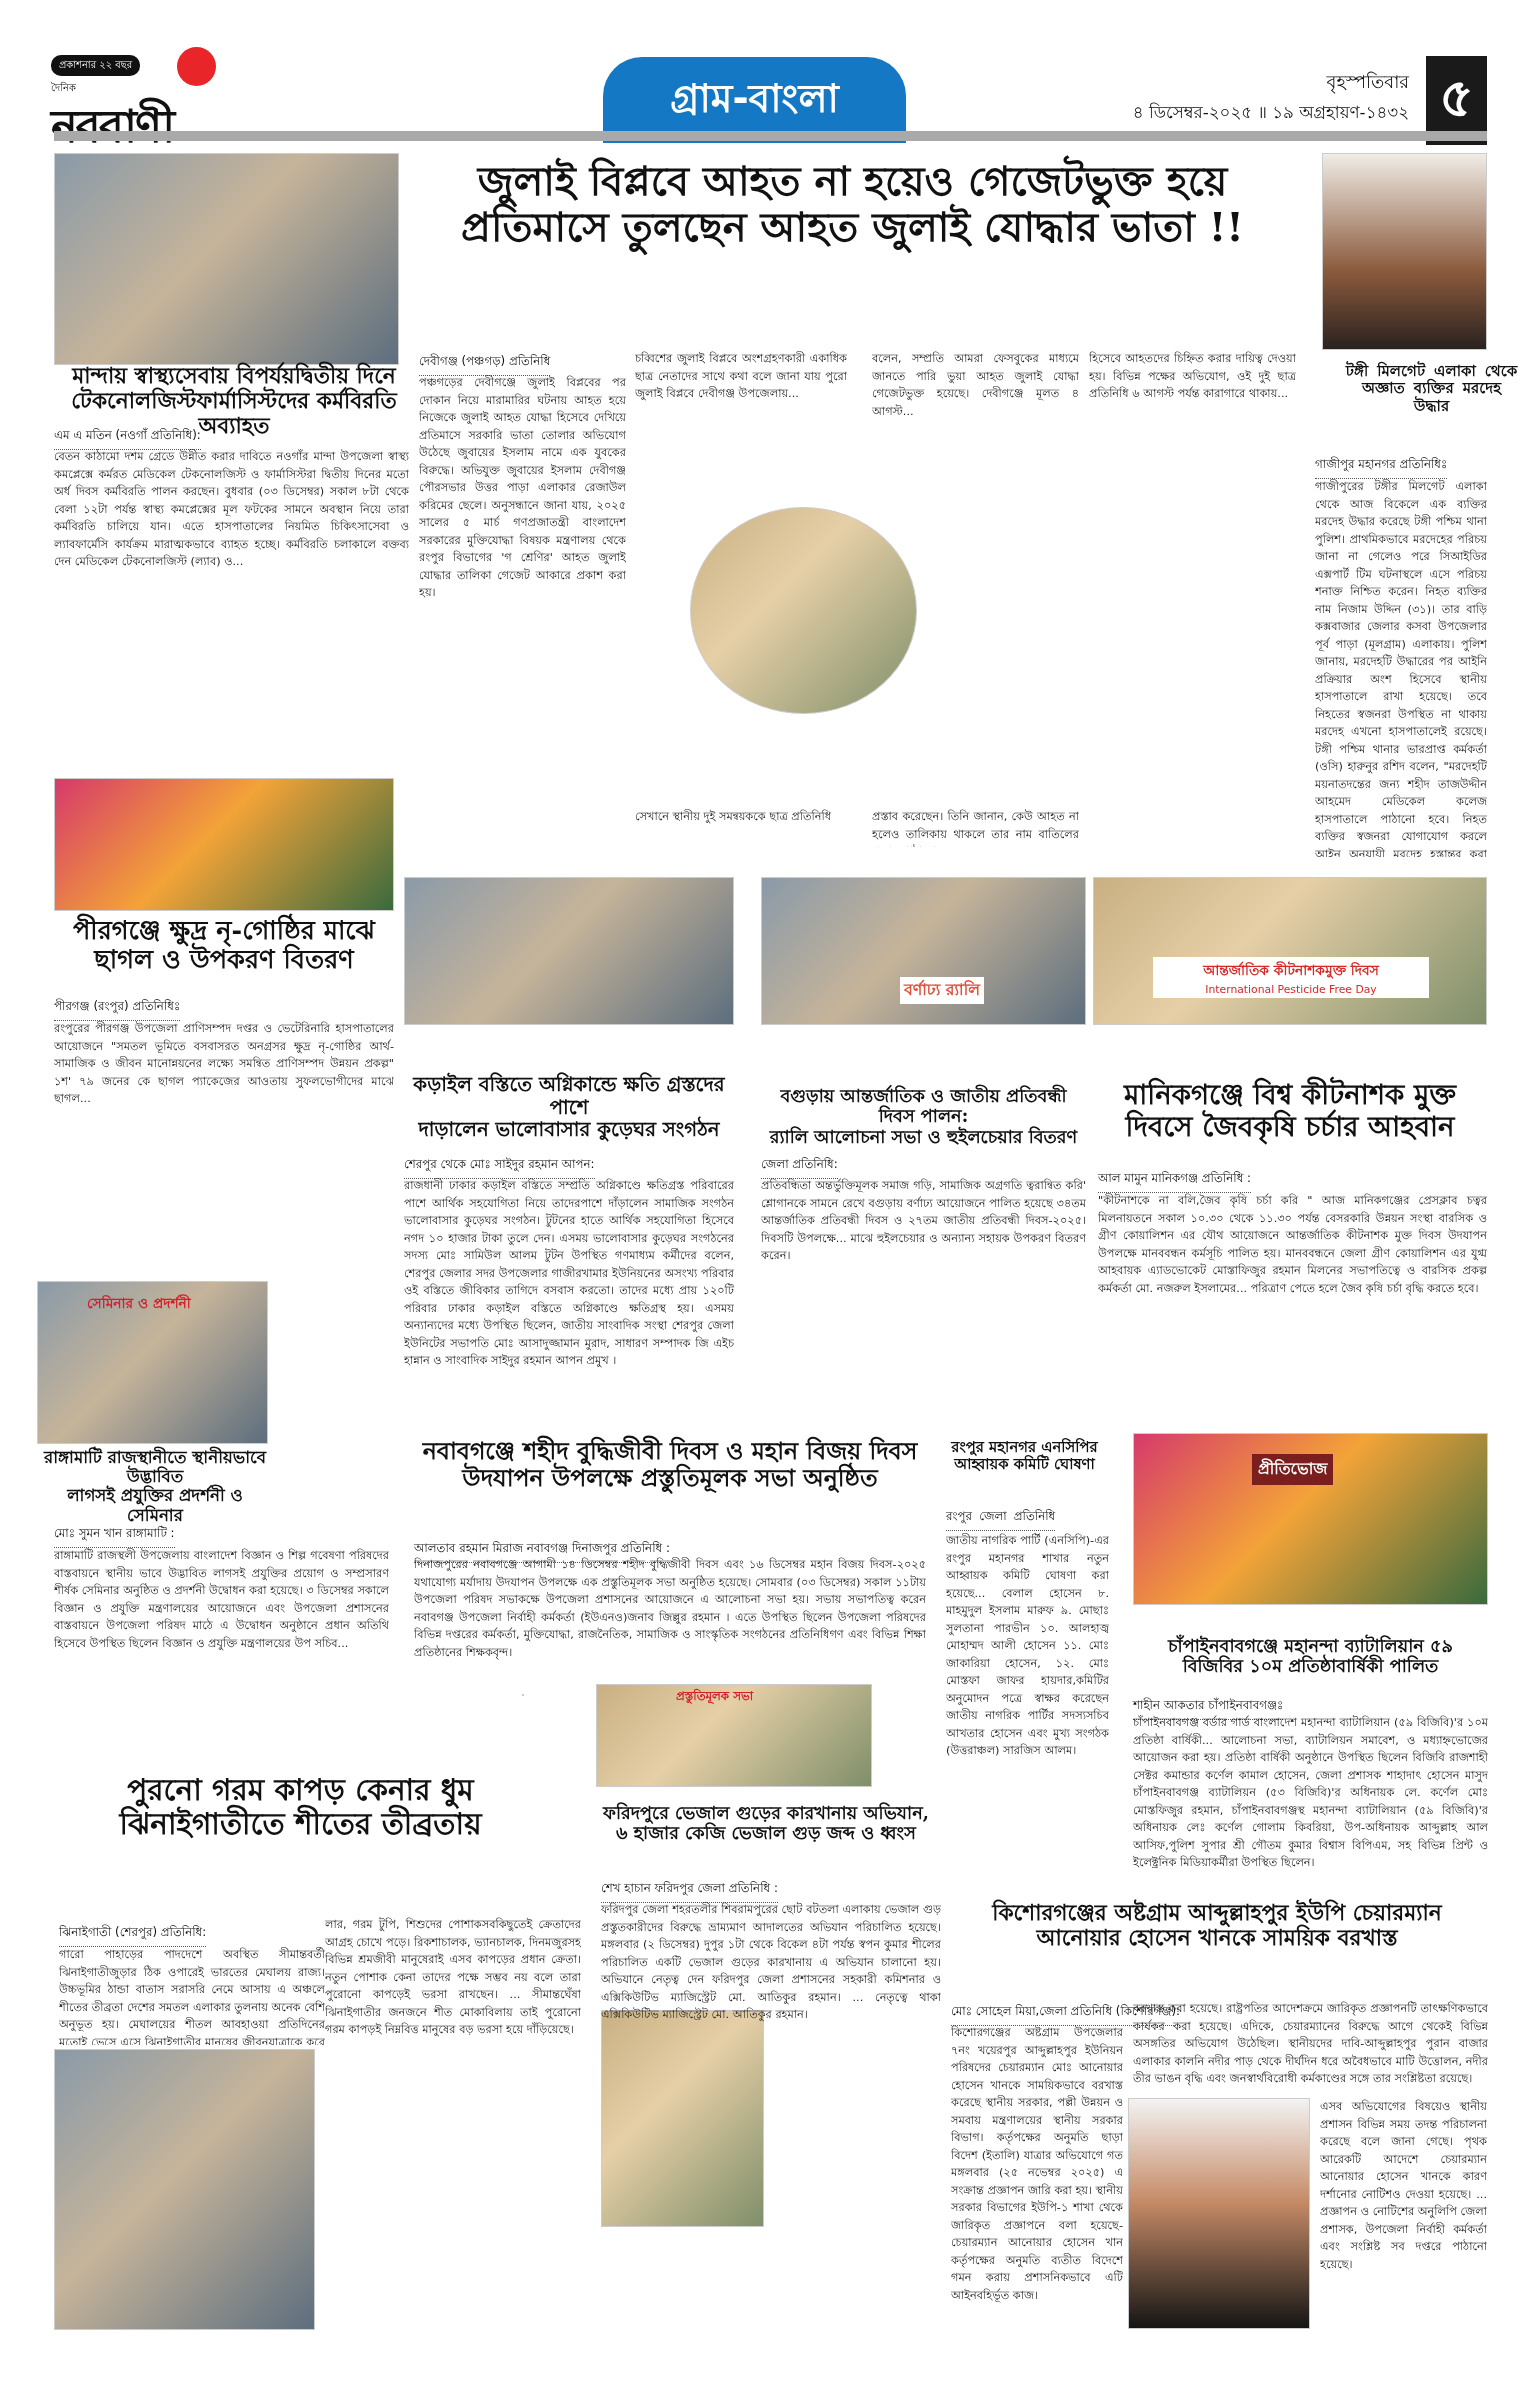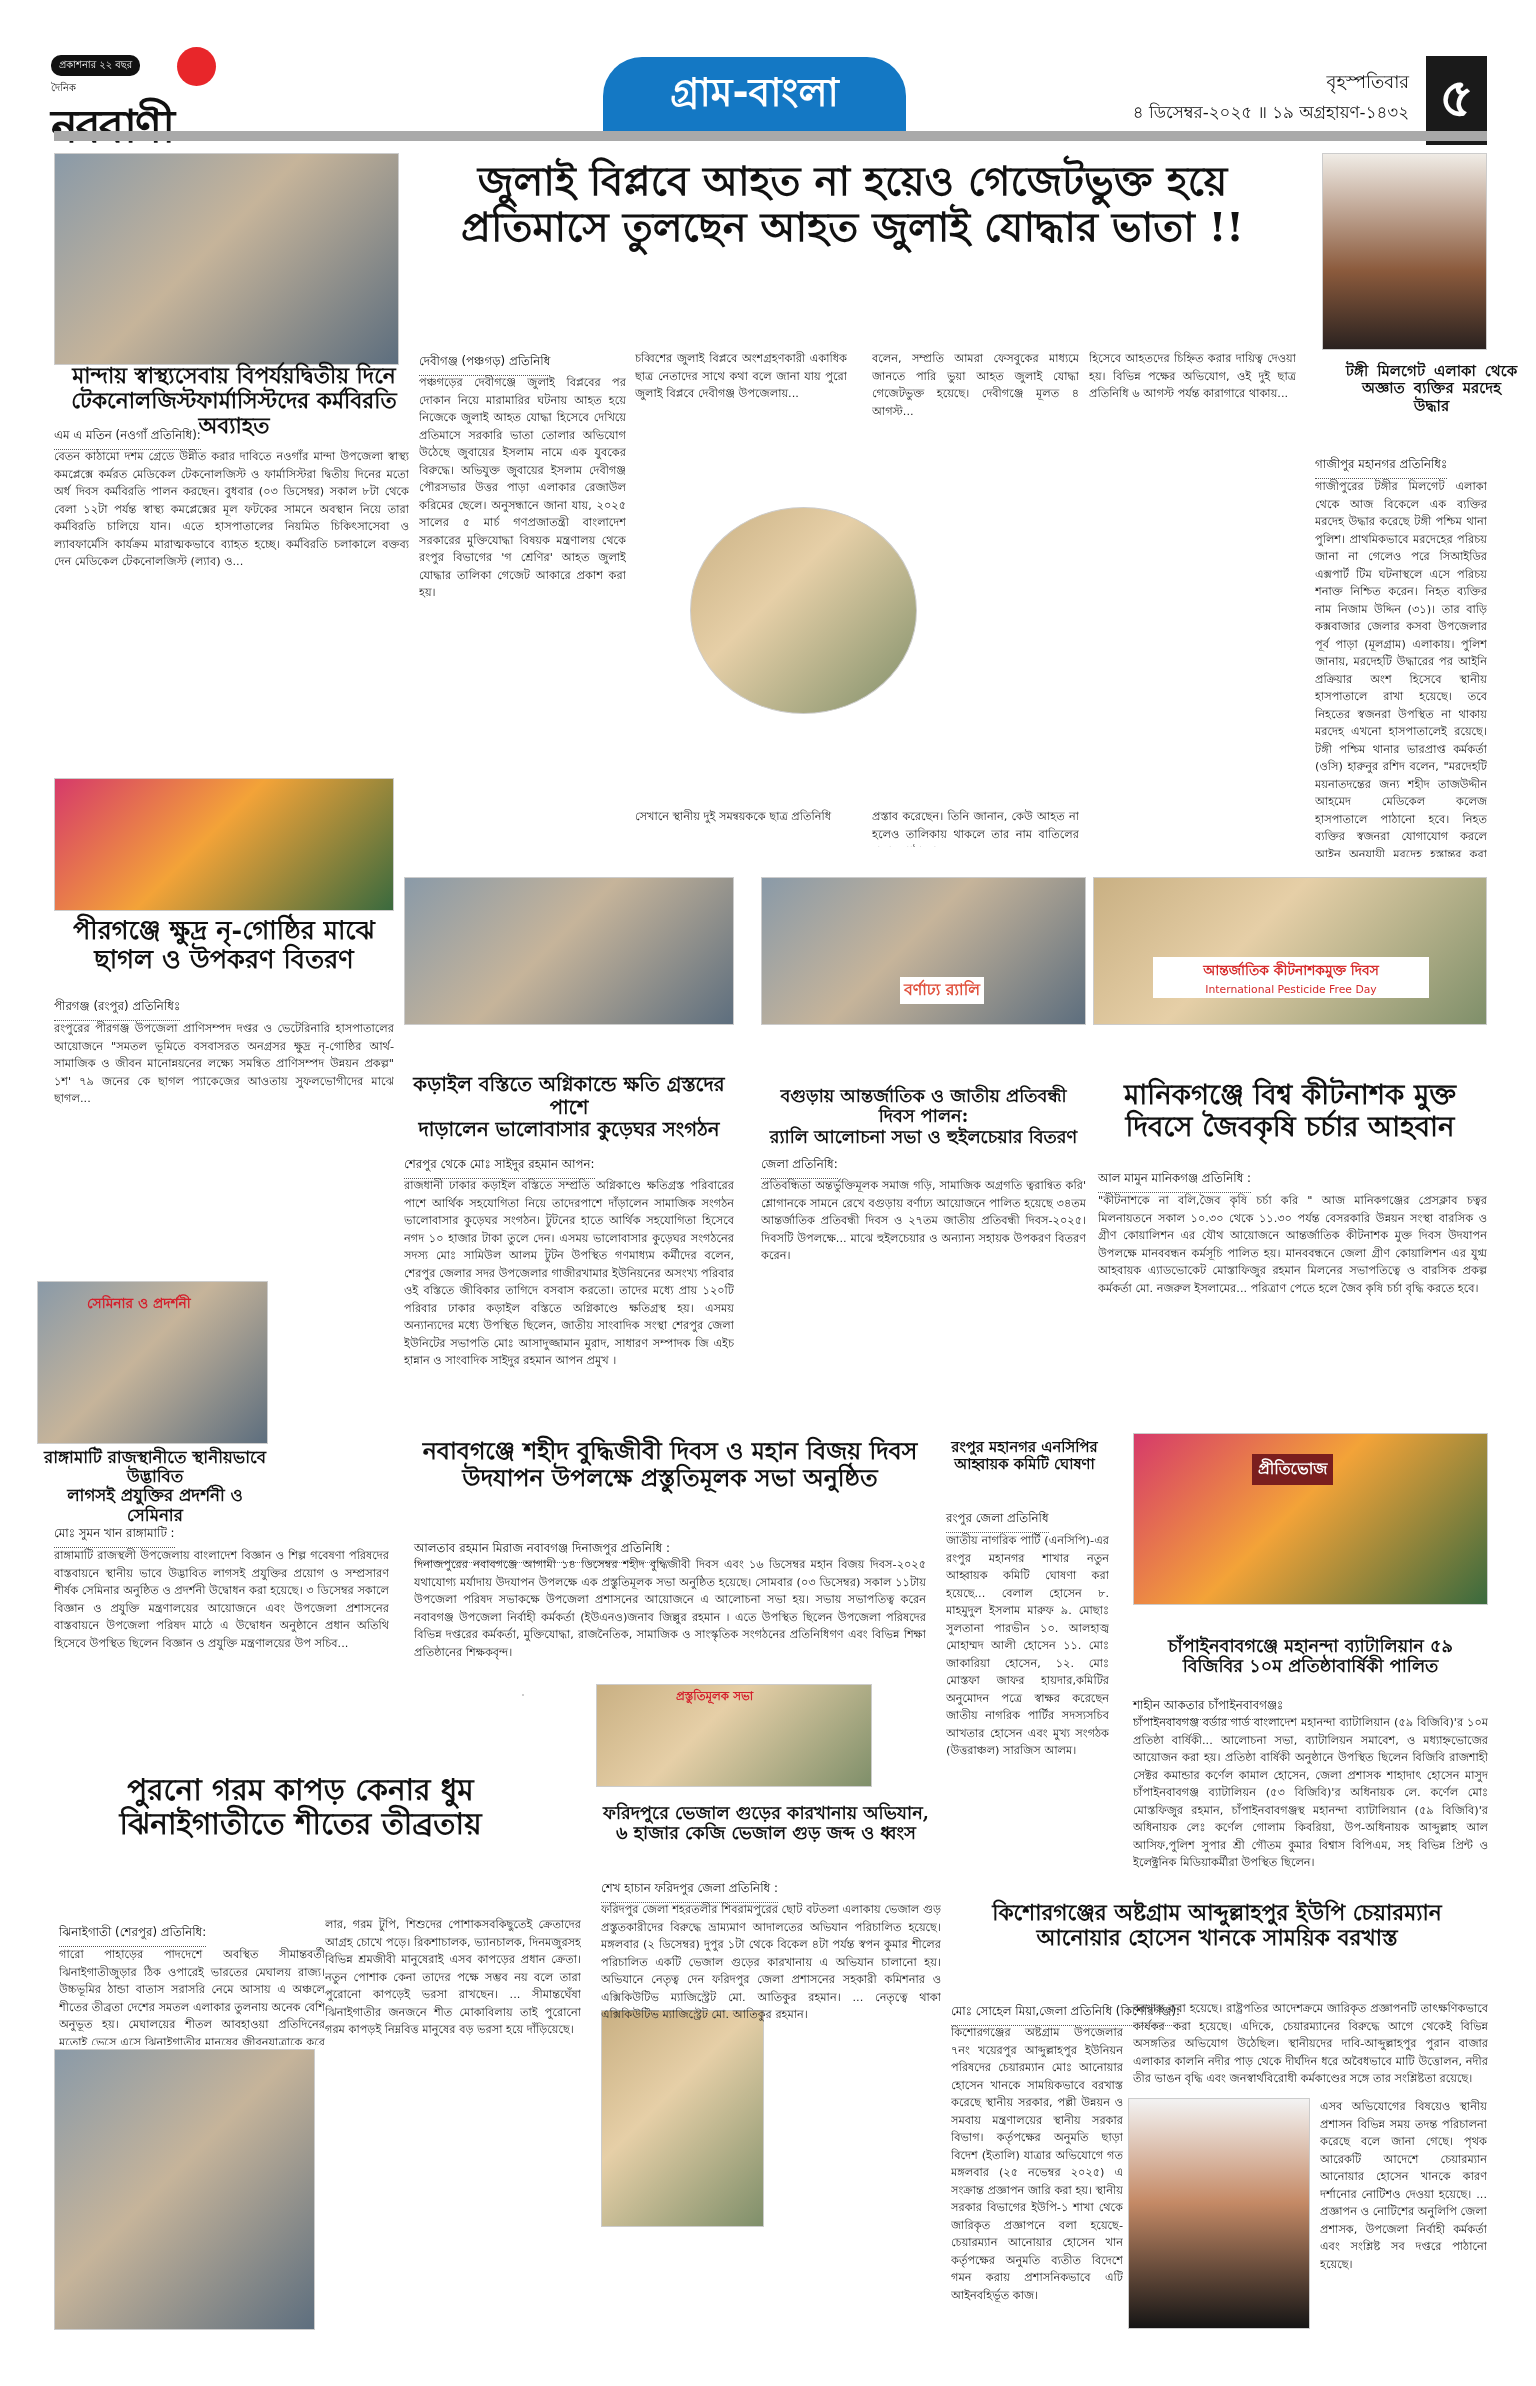--- a/index.html
+++ b/index.html
@@ -4,21 +4,21 @@
 <style>
   * { box-sizing: border-box; margin: 0; padding: 0; }
   body { width: 1537px; height: 2387px; background: #ffffff; font-family: "DejaVu Sans", sans-serif; color: #111; position: relative; overflow: hidden; }
   .abs { position: absolute; }
   .masthead-logo { left: 51px; top: 47px; width: 217px; height: 99px; }
   .logo-tag { left: 0; top: 7.9px; background: #111; color: #fff; font-size: 9.9px; padding: 2px 7.9px; border-radius: 9.9px; }
   .logo-daily { left: 0; top: 33px; font-size: 9.9px; }
   .logo-name { left: 0; top: 45px; font-size: 45px; font-weight: bold; letter-spacing: -2px; font-family: "DejaVu Serif", serif; }
   .logo-sun { left: 126px; top: 0; width: 39px; height: 39px; border-radius: 50%; background: #e8262a; }
   .rule-top { left: 54px; top: 131px; width: 1433px; height: 9.9px; background: #a9a9a9; }
-  .section-tab { left: 603px; top: 57px; width: 303px; height: 74px; background: #1478c4; border-radius: 39px 39px 0 0; color: #fff; font-size: 39px; font-weight: bold; display: flex; align-items: center; justify-content: center; }
+  .section-tab { left: 603px; top: 57px; width: 303px; height: 86px; background: #1478c4; border-radius: 39px 39px 0 0; color: #fff; font-size: 39px; font-weight: bold; display: flex; align-items: center; justify-content: center; }
   .day { right: 128px; top: 69px; font-size: 17.7px; text-align: right; }
   .date { right: 128px; top: 99px; font-size: 16.7px; text-align: right; }
   .page-box { left: 1426px; top: 56px; width: 61px; height: 89px; background: #1a1a1a; color: #fff; font-size: 53px; font-weight: bold; display: flex; align-items: center; justify-content: center; }
   .photo { background: linear-gradient(135deg, #8a9aa8, #c6b49a 45%, #5d6e7e); border: 1px solid #ccc; }
   .photo.warm { background: linear-gradient(135deg, #c9b083, #e6cfa7 40%, #7f8f6a); }
   .photo.red { background: linear-gradient(135deg, #d63a6a, #f3a338 45%, #3a6a3e); }
   .photo.portrait { background: linear-gradient(180deg, #f0ece6, #8b5a3c 60%, #2a2220); }
   .photo.dark { background: linear-gradient(180deg, #f3f3f3, #c58a66 45%, #151515); }
   .headline { font-family: "DejaVu Serif", serif; font-weight: bold; text-align: center; line-height: 1.15; color: #111; }
   .byline { font-size: 11.8px; border-bottom: 1px dotted #555; padding-bottom: 3px; display: inline-block; }
@@ -118,21 +118,21 @@
   <div>নবাবগঞ্জে শহীদ বুদ্ধিজীবী দিবস ও মহান বিজয় দিবস</div>
   <div>উদযাপন উপলক্ষে প্রস্তুতিমূলক সভা অনুষ্ঠিত</div>
 </div>
 <div class="abs" style="left:414px;top:1537px;"><span class="byline">আলতাব রহমান মিরাজ নবাবগঞ্জ দিনাজপুর প্রতিনিধি :</span></div>
 <div class="abs body-text" style="left:414px;top:1556px;width:512px;height:158px;">দিনাজপুরের নবাবগঞ্জে আগামী ১৪ ডিসেম্বর শহীদ বুদ্ধিজীবী দিবস এবং ১৬ ডিসেম্বর মহান বিজয় দিবস-২০২৫ যথাযোগ্য মর্যাদায় উদযাপন উপলক্ষে এক প্রস্তুতিমূলক সভা অনুষ্ঠিত হয়েছে। সোমবার (০৩ ডিসেম্বর) সকাল ১১টায় উপজেলা পরিষদ সভাকক্ষে উপজেলা প্রশাসনের আয়োজনে এ আলোচনা সভা হয়। সভায় সভাপতিত্ব করেন নবাবগঞ্জ উপজেলা নির্বাহী কর্মকর্তা (ইউএনও)জনাব জিল্লুর রহমান । এতে উপস্থিত ছিলেন উপজেলা পরিষদের বিভিন্ন দপ্তরের কর্মকর্তা, মুক্তিযোদ্ধা, রাজনৈতিক, সামাজিক ও সাংস্কৃতিক সংগঠনের প্রতিনিধিগণ এবং বিভিন্ন শিক্ষা প্রতিষ্ঠানের শিক্ষকবৃন্দ।</div>
 <div class="abs photo warm" style="left:596px;top:1684px;width:276px;height:103px;">
   <span class="abs" style="left:79px;top:2px;color:#d4202c;font-size:11.8px;font-weight:bold;">প্রস্তুতিমূলক সভা</span>
 </div>
 
 <div class="abs headline" style="left:941px;top:1438px;width:167px;font-size:14.8px;">রংপুর মহানগর এনসিপির আহ্বায়ক কমিটি ঘোষণা</div>
-<div class="abs" style="left:946px;top:1507px;"><span class="byline">রংপুর জেলা প্রতিনিধি</span></div>
+<div class="abs" style="left:946px;top:1507px;font-family:Liberation Mono, monospace;"><span class="byline">রংপুর জেলা প্রতিনিধি</span></div>
 <div class="abs body-text" style="left:946px;top:1532px;width:163px;height:350px;">জাতীয় নাগরিক পার্টি (এনসিপি)-এর রংপুর মহানগর শাখার নতুন আহ্বায়ক কমিটি ঘোষণা করা হয়েছে... বেলাল হোসেন ৮. মাহমুদুল ইসলাম মারুফ ৯. মোছাঃ সুলতানা পারভীন ১০. আলহাজ্ব মোহাম্মদ আলী হোসেন ১১. মোঃ জাকারিয়া হোসেন, ১২. মোঃ মোস্তফা জাফর হায়দার,কমিটির অনুমোদন পত্রে স্বাক্ষর করেছেন জাতীয় নাগরিক পার্টির সদস্যসচিব আখতার হোসেন এবং মুখ্য সংগঠক (উত্তরাঞ্চল) সারজিস আলম।</div>
 
 <div class="abs photo red" style="left:1133px;top:1433px;width:355px;height:172px;">
   <span class="abs" style="left:118px;top:19.7px;color:#fff;font-size:15.8px;font-weight:bold;background:#7a1e1e;padding:2px 5.9px;">প্রীতিভোজ</span>
 </div>
 <div class="abs headline" style="left:1133px;top:1616px;width:355px;font-size:17.7px;margin-top:20px;">
   <div>চাঁপাইনবাবগঞ্জে মহানন্দা ব্যাটালিয়ান ৫৯</div>
   <div>বিজিবির ১০ম প্রতিষ্ঠাবার্ষিকী পালিত</div>
 </div>
 <div class="abs" style="left:1133px;top:1694px;"><span class="byline">শাহীন আকতার চাঁপাইনবাবগঞ্জঃ</span></div>

